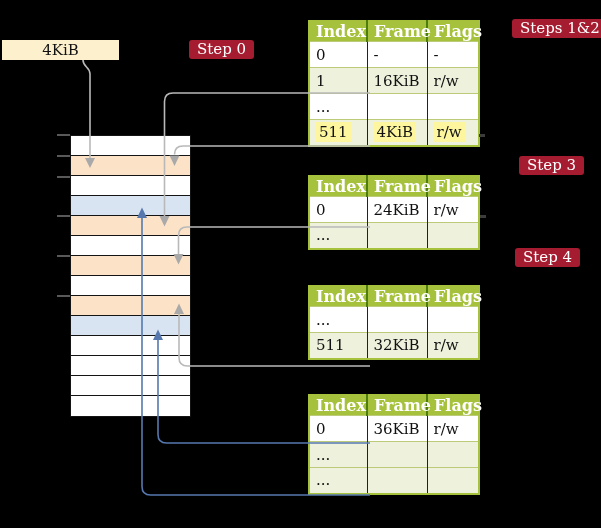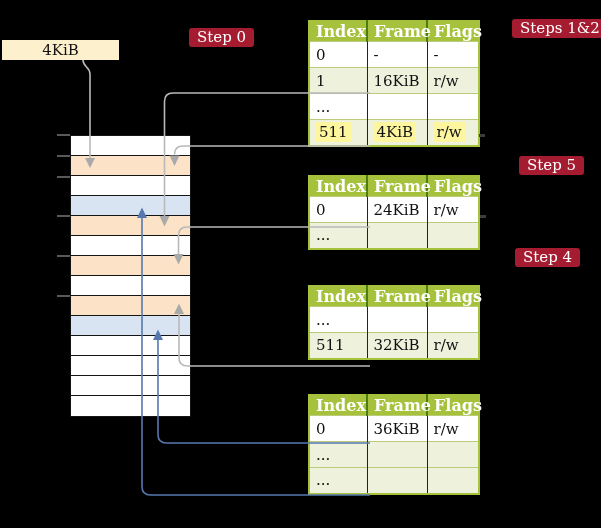--- a/index.html
+++ b/index.html
@@ -4,21 +4,21 @@
 <style>
   html,body{margin:0;padding:0;background:#000;}
   .stage{position:relative;width:601px;height:528px;background:#000;overflow:hidden;
          font-family:"DejaVu Serif","Liberation Serif",serif;}
   
   .sizebox{position:absolute;left:2px;top:40px;width:117px;height:20px;background:#fdf0cd;
            color:#111;font-size:15px;line-height:20px;text-align:center;}
   
   .steplabel{position:absolute;height:19px;background:#a51c30;color:#fff;font-size:15px;
              line-height:19px;padding:0 8px;border-radius:3px;white-space:nowrap;}
-  #lbl-step0 {left:189px;top:28px;text-align:center;}
+  #lbl-step0 {left:189px;top:40px;text-align:center;}
   #lbl-steps12{left:512px;top:19px;}
   #lbl-step3 {left:519px;top:156px;}
   #lbl-step4 {left:515px;top:248px;}
   
   .memcol{position:absolute;left:70px;top:135px;width:119px;height:280px;
           border:1.5px solid #141414;box-sizing:content-box;background:#fff;}
   .mrow{height:20px;box-sizing:border-box;border-bottom:1.5px solid #141414;}
   .mrow:last-child{border-bottom:none;}
   .mrow.white{background:#ffffff;}
   .mrow.orange{background:#fce3c8;}
@@ -47,21 +47,21 @@
 <body>
 
 <div class="stage">
 
   <div class="sizebox">
     <span>4KiB</span>
   </div>
 
   <div class="steplabel" id="lbl-step0">Step 0</div>
   <div class="steplabel" id="lbl-steps12">Steps 1&amp;2</div>
-  <div class="steplabel" id="lbl-step3">Step 5</div>
+  <div class="steplabel" id="lbl-step3">Step 3</div>
   <div class="steplabel" id="lbl-step4">Step 4</div>
 
   <div class="memcol">
     <div class="mrow white"></div>
     <div class="mrow orange"></div>
     <div class="mrow white"></div>
     <div class="mrow blue"></div>
     <div class="mrow orange"></div>
     <div class="mrow white"></div>
     <div class="mrow orange"></div>

